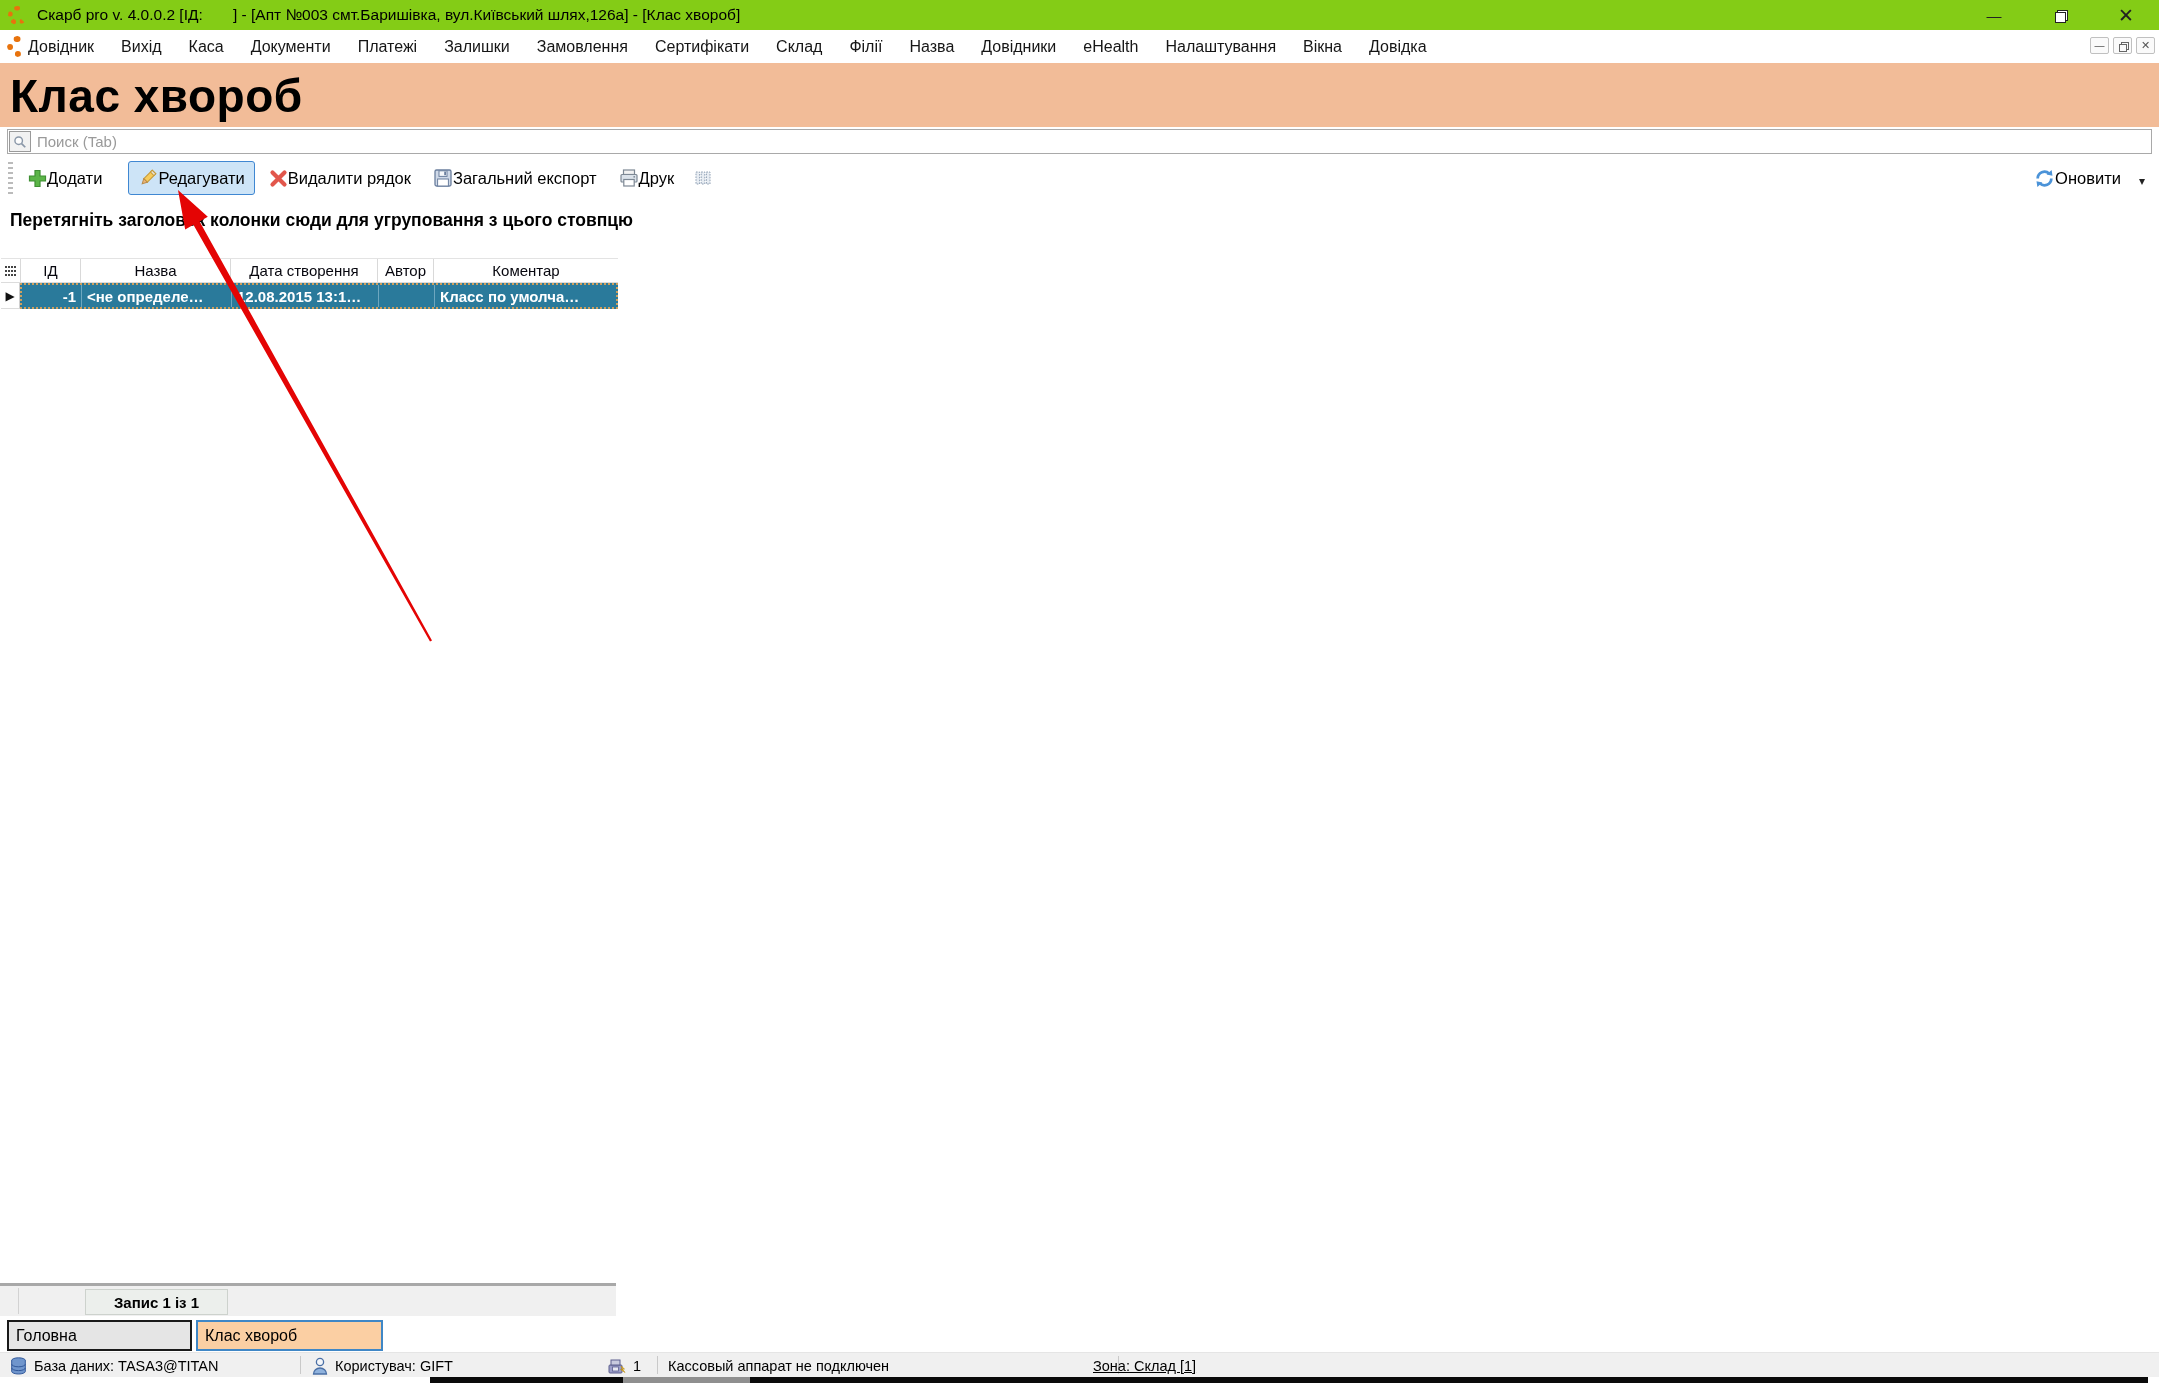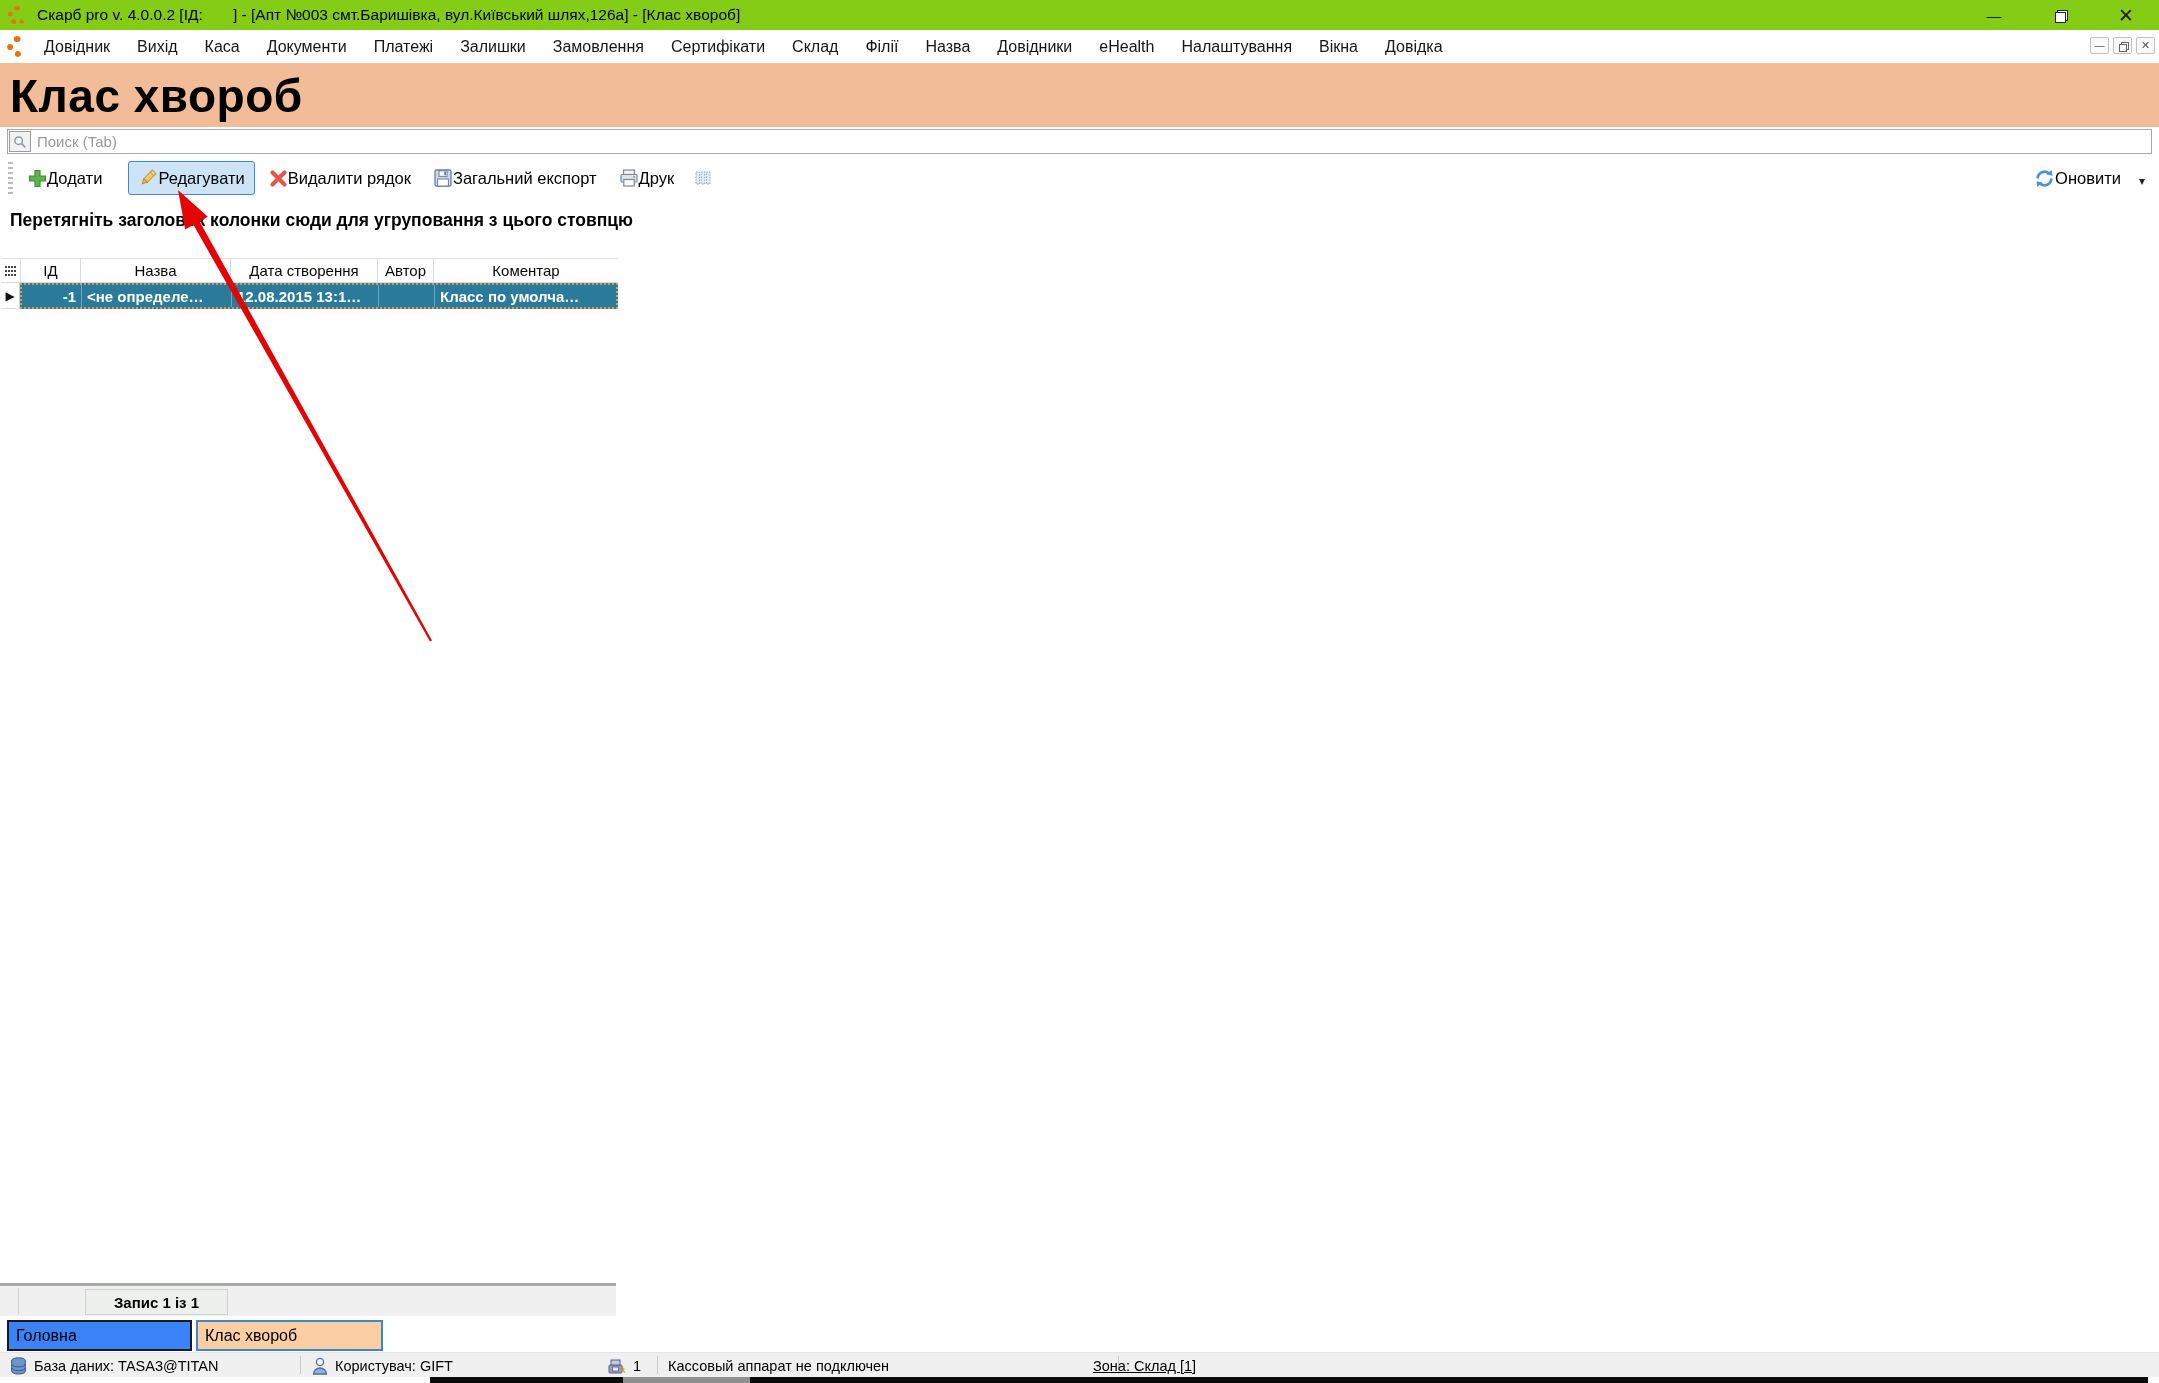--- a/index.html
+++ b/index.html
@@ -19,21 +19,21 @@
   .restore-glyph:before { content:""; position:absolute; left:2px; top:0; width:9px; height:9px;
                           border:1.4px solid #222; background:#fff; }
   .restore-glyph:after { content:""; position:absolute; left:0; top:2px; width:9px; height:9px;
                          border:1.4px solid #222; background:#fff; }
 
   
   #menubar { position:absolute; left:0; top:30px; width:2159px; height:33px; background:#fff;
              display:flex; align-items:center; }
   #menu-logo { width:21px; height:21px; margin-left:7px; border-radius:50%;
                border:6px dotted #e8730d; border-right-color:transparent; }
-  .menu-items { display:flex; margin-left:16px; gap:27px; font-size:16px; color:#161616; }
+  .menu-items { display:flex; gap:27px; font-size:16px; color:#161616; }
   .menu-item { white-space:nowrap; cursor:default; }
   .mdicontrols { position:absolute; right:4px; top:7px; display:flex; gap:4px; }
   .mdibtn { width:19px; height:17px; border:1px solid #c0c0c0; border-radius:2px; background:#fafafa;
             display:flex; align-items:center; justify-content:center; font-size:10px; color:#555; }
   .mdi-restore { position:relative; width:8px; height:8px; }
   .mdi-restore:before { content:""; position:absolute; left:2px; top:0; width:6px; height:6px; border:1px solid #666; }
   .mdi-restore:after { content:""; position:absolute; left:0; top:2px; width:6px; height:6px; border:1px solid #666; background:#fafafa; }
 
   
   #pageheader { position:absolute; left:0; top:63px; width:2159px; height:64px; background:#f2bc98; }
@@ -86,21 +86,21 @@
                border-top:3px solid #a8a8a8; }
   #recordbar .vdiv { position:absolute; left:18px; top:2px; bottom:2px; width:1px; background:#d2d2d2; }
   #record-box { position:absolute; left:85px; top:3px; width:143px; height:26px; background:#ecefec;
                 border:1px solid #cdd2cd; display:flex; align-items:center; justify-content:center;
                 font-size:15px; font-weight:bold; color:#000; }
 
   
   #tabbar { position:absolute; left:0; top:1316px; width:2159px; height:36px; background:#fff; }
   .tab { position:absolute; top:4px; height:31px; display:flex; align-items:center;
          font-size:16px; color:#000; padding-left:7px; }
-  #tab-main { left:7px; width:185px; background:#3b82f6; border:2px solid #1a1a1a; }
+  #tab-main { left:7px; width:185px; background:#e5e5e5; border:2px solid #1a1a1a; }
   #tab-current { left:196px; width:187px; background:#fbcfa3; border:2px solid #3f87c6; }
 
   
   #statusbar { position:absolute; left:0; top:1352px; width:2159px; height:25px; background:#f0f0f0;
                border-top:1px solid #e5e5e5; font-size:14.5px; color:#000; }
   .sb-item { position:absolute; top:0; height:25px; display:flex; align-items:center; gap:7px; }
   .sb-div { position:absolute; top:3px; bottom:3px; width:1px; background:#c9c9c9; }
 
   
   #bottomstrip { position:absolute; left:0; top:1377px; width:2159px; height:6px; background:#fff; }

